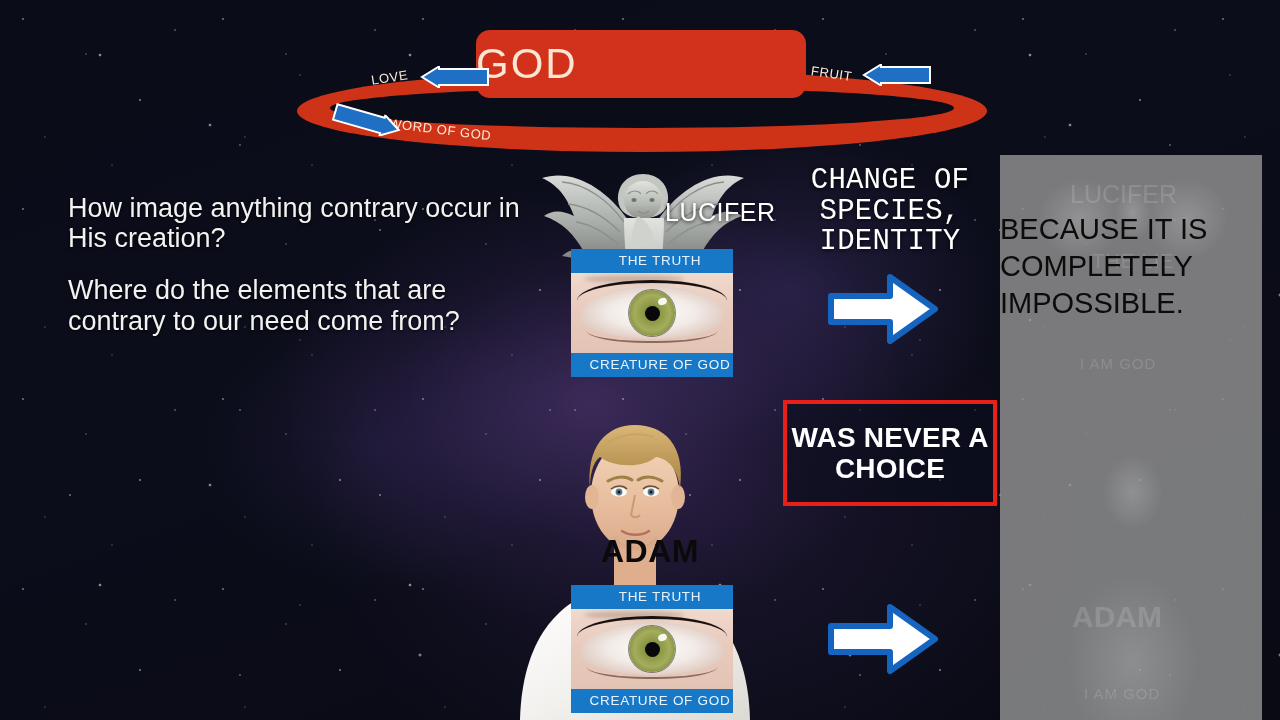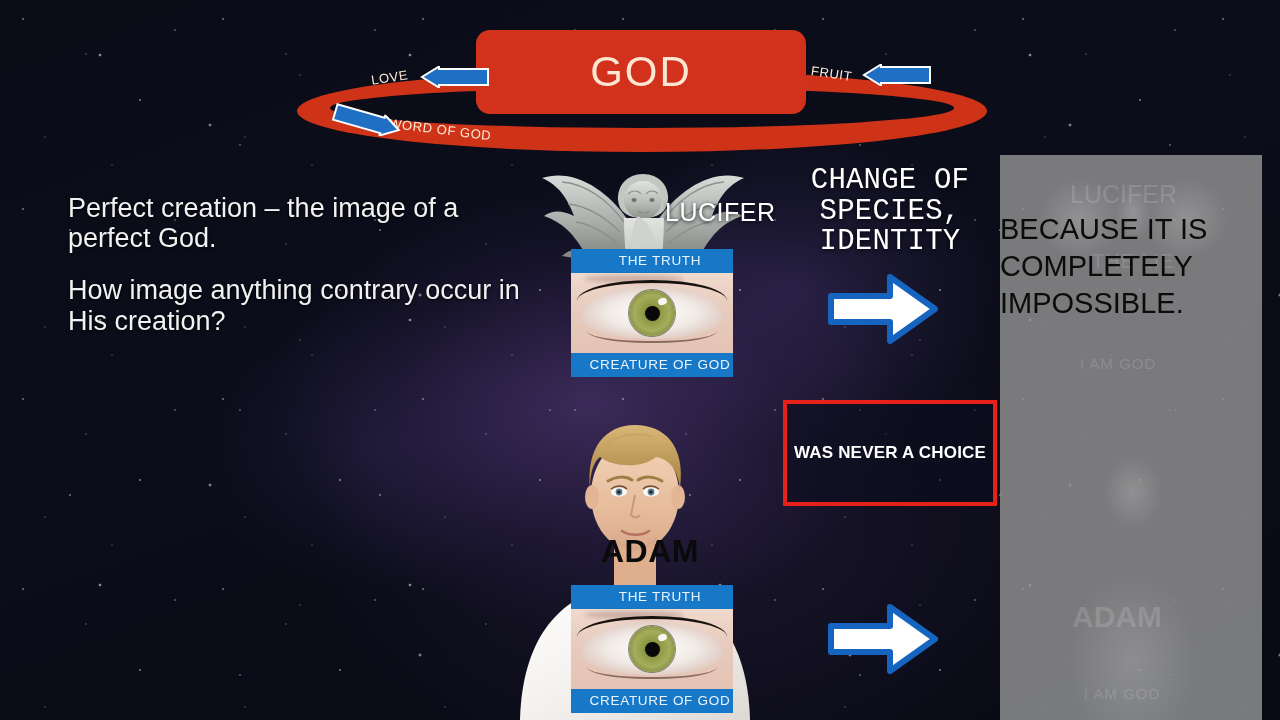--- a/index.html
+++ b/index.html
@@ -71,24 +71,24 @@
     background: #cf3317;
   }
   .ring-inner {
     position: absolute; left: 33px; top: 58px;
     width: 624px; height: 40px;
     border-radius: 50%;
     background: #0a0c17;
   }
   .god-box {
     position: absolute; left: 179px; top: 0px;
-    width: 330px; height: 84px;
+    width: 330px; height: 68px;
     background: #d2321c;
     border-radius: 14px;
-    display: flex; align-items: center; justify-content: center;
+    display: flex; align-items: center; 
   }
   .god-box span {
     color: #fbe6d2;
     font-size: 42px;
     letter-spacing: 2px;
     font-family: "Liberation Sans", sans-serif;
     font-weight: 400;
   }
   .ring-label {
     position: absolute;
@@ -222,21 +222,21 @@
     position: absolute; left: 783px; top: 400px;
     width: 206px; height: 98px;
     border: 4px solid #e8201a;
     background: rgba(10,12,28,0.55);
     display: flex; align-items: center; justify-content: center;
     z-index: 8;
   }
   .choice-box span {
     color: #ffffff;
     font-weight: bold;
-    font-size: 17px;
+    font-size: 28px;
     line-height: 1.12;
     text-align: center;
     letter-spacing: 0.2px;
   }
 
   
   .gray-panel {
     position: absolute; left: 1000px; top: 155px;
     width: 262px; height: 565px;
     background: rgba(150,150,150,0.80);
@@ -313,22 +313,22 @@
       </svg>
     </div>
     <div class="arrow-blue" style="left:34px; top:80px; transform:rotate(16deg);">
       <svg width="72" height="22" viewBox="0 0 72 22">
         <path d="M52,3 L52,0.5 L69,11 L52,21.5 L52,19 L3,19 L3,3 Z" fill="#1f6fc4" stroke="#ffffff" stroke-width="2"></path>
       </svg>
     </div>
   </div>
 
   <div class="left-text">
-    <p>Perfect creation – the image of a perfect God.</p>
     <p>How image anything contrary occur in His creation?</p>
+    <p>Where do the elements that are contrary to our need come from?</p>
   </div>
 
   <div class="figure angel">
     <svg class="angel-art" viewBox="0 0 230 185">
       <defs>
         <linearGradient id="wingGrad" x1="0" y1="0" x2="0" y2="1">
           <stop offset="0%" stop-color="#d9dbd8"></stop>
           <stop offset="55%" stop-color="#a9aeaa"></stop>
           <stop offset="100%" stop-color="#7d827e"></stop>
         </linearGradient>

